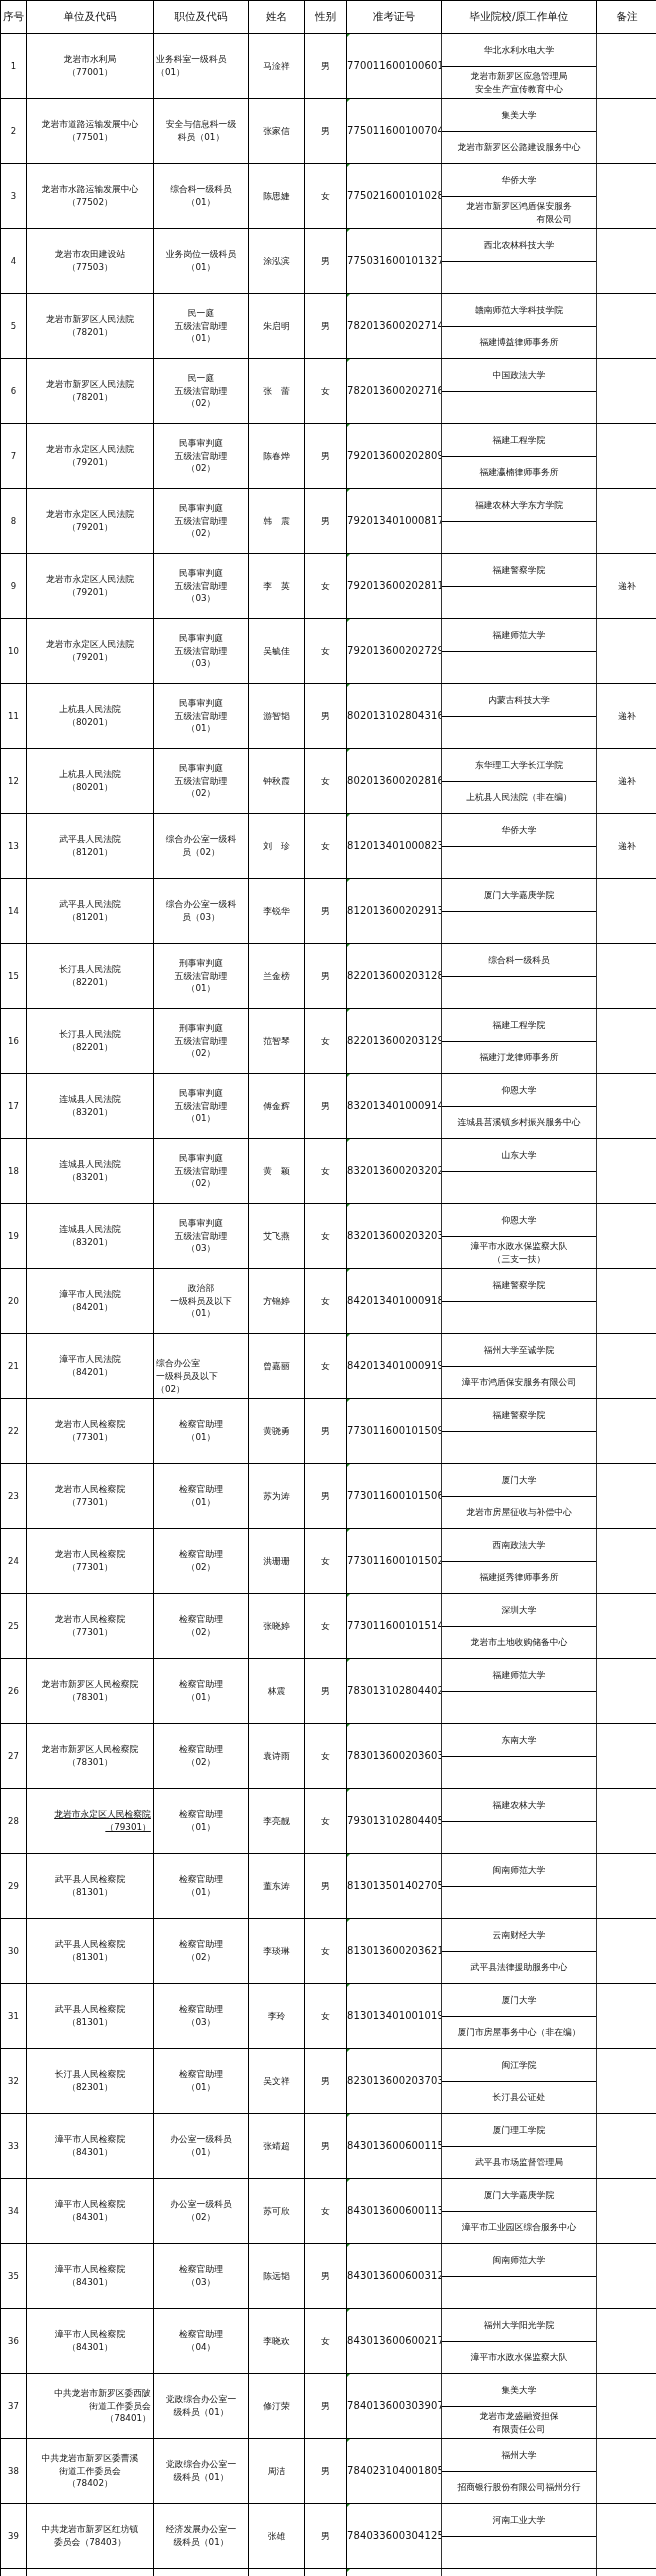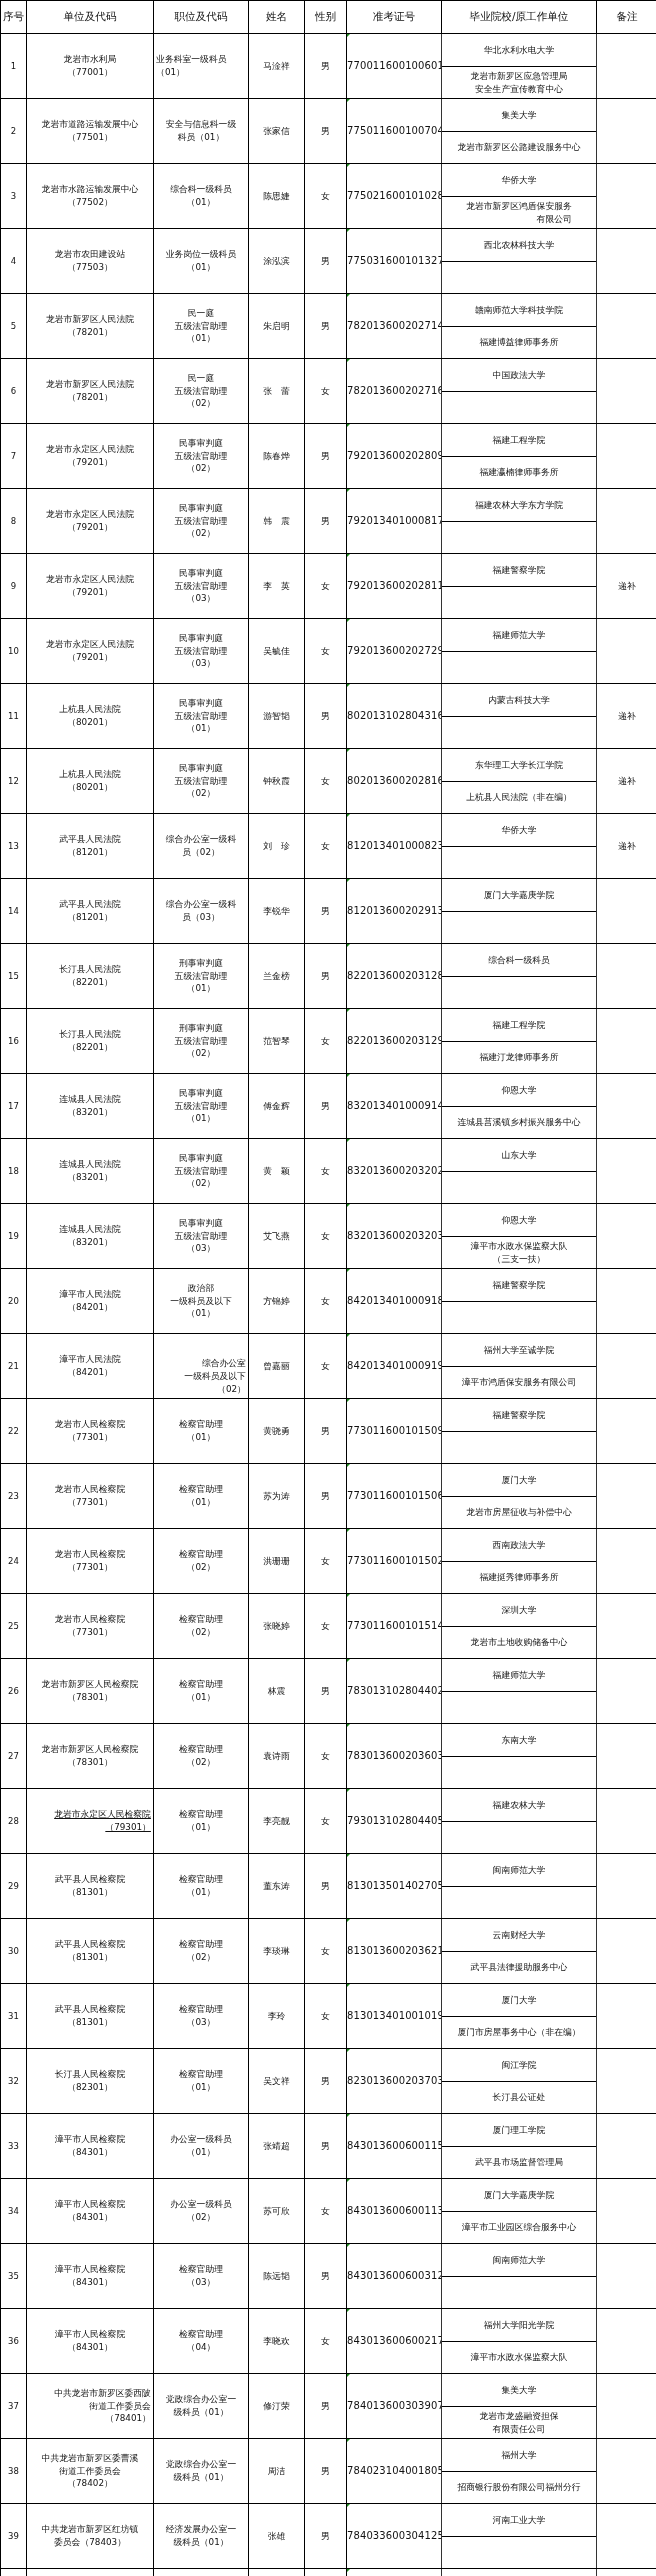--- a/index.html
+++ b/index.html
@@ -503,21 +503,21 @@
     <td></td>
   </tr>
 
   <tr class="row">
     <td class="seq">21</td>
     <td>
           <div class="unit" style="text-align: center;">漳平市人民法院
 （84201）</div>
         </td>
     <td>
-          <div class="pos" style="text-align: right; margin-top: 21px;">综合办公室
+          <div class="pos" style="text-align: left; margin-top: 21px;">综合办公室
 一级科员及以下
 （02）</div>
         </td>
     <td class="gray-l">曾嘉丽</td>
     <td class="gray-l">女</td>
     <td class="exam">842013401000919</td>
     <td class="school">
       <div class="sch-wrap">
         <div class="sch-top">福州大学至诚学院</div>
         <div class="sch-bot unit" style="text-align: center;">漳平市鸿盾保安服务有限公司</div>

